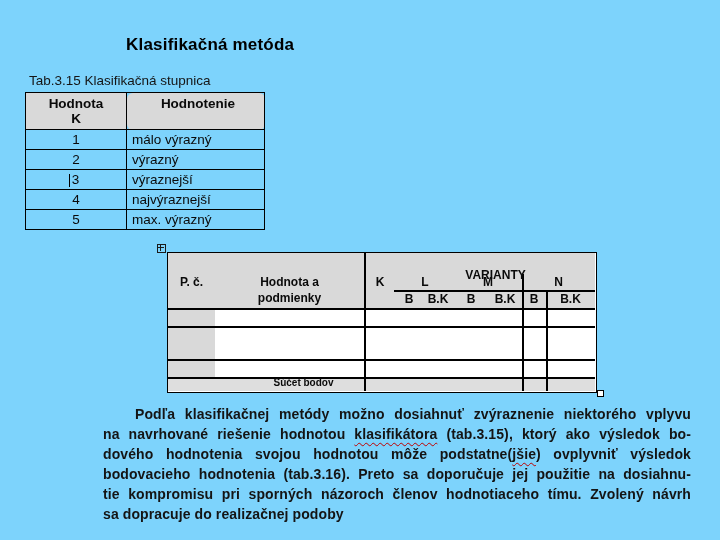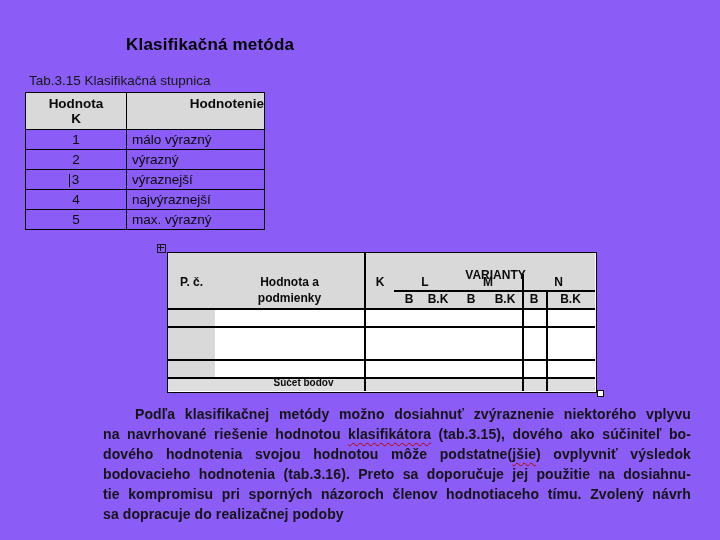--- a/index.html
+++ b/index.html
@@ -1,29 +1,29 @@
 <!DOCTYPE html>
 <html><head>
 <meta charset="utf-8">
 <style>
   html,body{margin:0;padding:0;background:#fff;}
-  #page{position:relative;width:720px;height:540px;background:#8b5cf6;overflow:hidden;
+  #page{position:relative;width:720px;height:540px;background:#7dd3fc;overflow:hidden;
         font-family:"Liberation Sans","DejaVu Sans",sans-serif;color:#000;}
 
   
   .doc-title{position:absolute;left:126px;top:35px;font-size:17px;font-weight:bold;letter-spacing:.2px;}
   .t1-caption{position:absolute;left:29px;top:73px;font-size:13.5px;color:#151515;}
 
   
   .t1{position:absolute;left:25px;top:92px;border-collapse:collapse;table-layout:fixed;width:232px;
       font-size:13.5px;color:#0a0a0a;}
   .t1 td,.t1 th{border:1.5px solid #000;padding:0;}
   .t1 th{background:#d9d9d9;font-weight:bold;}
   .t1 .hc1{width:100px;height:36px;text-align:center;line-height:15px;vertical-align:middle;}
-  .t1 .hc2{width:132px;text-align:right;vertical-align:top;padding:3px 0 0 5px;}
+  .t1 .hc2{width:132px;text-align:center;vertical-align:top;padding:3px 0 0 5px;border-radius:6px;}
   .t1 td.c1{width:100px;height:19px;text-align:center;}
   .t1 td.c2{text-align:left;padding-left:5px;}
   .caret{display:inline-block;width:0;height:13px;border-left:1.5px solid #000;
          vertical-align:text-bottom;margin-right:2px;margin-left:-4px;}
 
   
   .t2{position:absolute;left:167px;top:252px;width:430px;height:141px;border:1.5px solid #000;
       box-sizing:border-box;background:#fff;font-size:12px;font-weight:bold;color:#0a0a0a;}
   .t2 .fill{position:absolute;}
   .t2 .line{position:absolute;background:#000;}
@@ -124,20 +124,20 @@
       <span style="width:34px;">B.K</span>
       <span style="width:24px;">B</span>
       <span style="width:49px;">B.K</span>
     </div>
 
     <div class="lbl" style="left:47px;top:122px;width:149px;padding-left:14px;font-size:10px;text-align:center;">Súčet bodov</div>
   </div>
 
   <div class="para">
       <div class="pline just indent"><span>Podľa klasifikačnej metódy možno dosiahnuť zvýraznenie niektorého vplyvu</span></div>
-      <div class="pline just"><span>na navrhované riešenie hodnotou </span><span class="wavy">klasifikátora</span><span> (tab.3.15), dového ako súčiniteľ bo-</span></div>
+      <div class="pline just"><span>na navrhované riešenie hodnotou </span><span class="wavy">klasifikátora</span><span> (tab.3.15), ktorý ako výsledok bo-</span></div>
       <div class="pline just"><span>dového hodnotenia svojou hodnotou môže podstatne(</span><span class="wavy">jšie</span><span>) ovplyvniť výsledok</span></div>
       <div class="pline just"><span>bodovacieho hodnotenia (tab.3.16). Preto sa doporučuje jej použitie na dosiahnu-</span></div>
       <div class="pline just"><span>tie kompromisu pri sporných názoroch členov hodnotiaceho tímu. Zvolený návrh</span></div>
       <div class="pline"><span>sa dopracuje do realizačnej podoby</span></div>
     </div>
 
 </div>
 
 </body></html>

